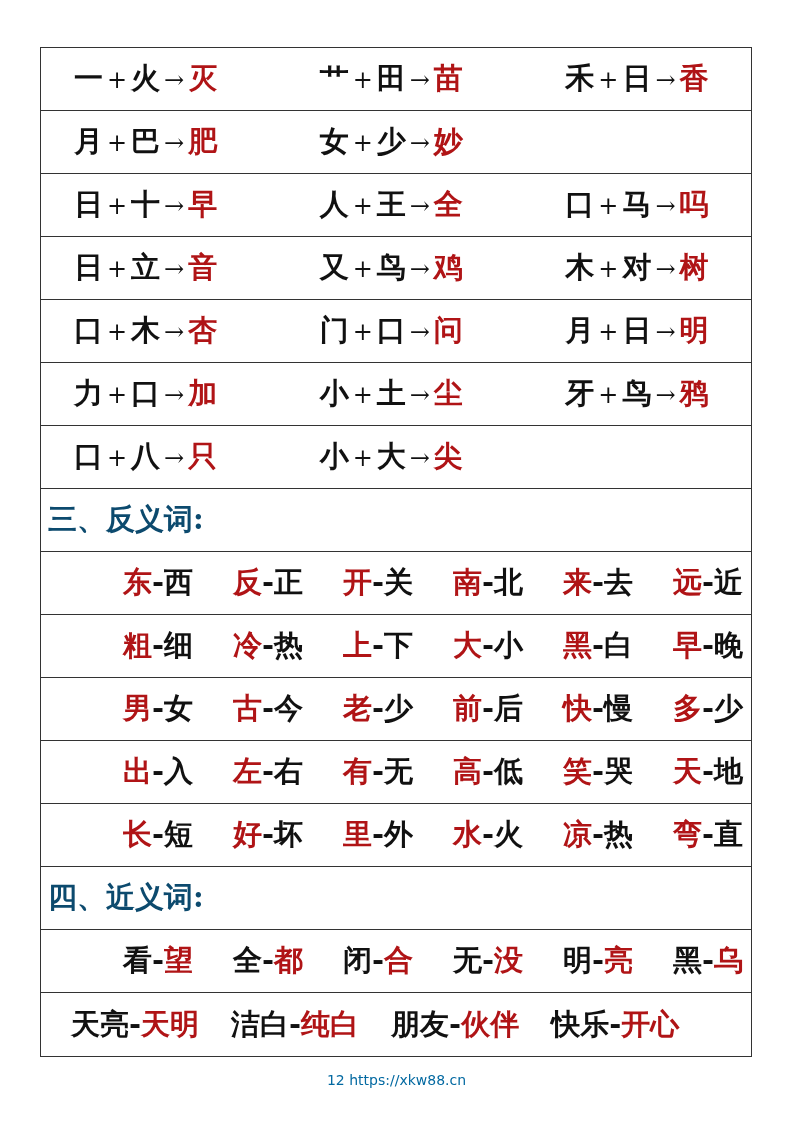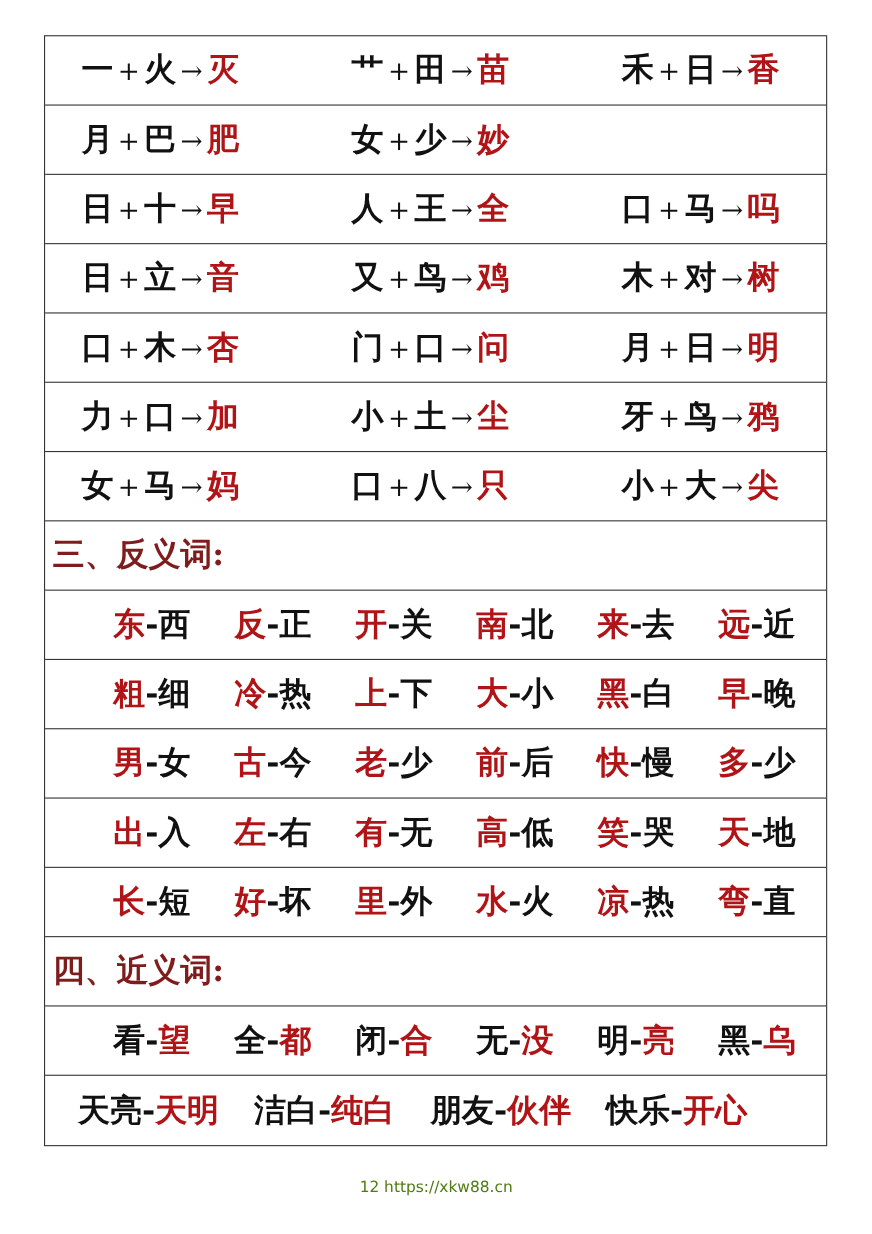--- a/index.html
+++ b/index.html
@@ -1,31 +1,31 @@
 <!DOCTYPE html>
 <html><head>
 <meta charset="utf-8">
 <style>
   html,body{margin:0;padding:0;background:#fff;}
   body{width:793px;height:1122px;position:relative;font-family:"DejaVu Serif",serif;}
-  .tbl{position:absolute;left:40px;top:32px;width:712px;border:1px solid #333;box-sizing:border-box;}
+  .tbl{position:absolute;left:40px;top:47px;width:712px;border:1px solid #333;box-sizing:border-box;}
   .row{height:63px;border-bottom:1px solid #333;display:flex;align-items:center;box-sizing:border-box;font-weight:bold;font-size:29px;color:#111;}
   .row:last-child{border-bottom:none;text-align:center;}
   .c3{width:33.33%;box-sizing:border-box;}
   .c3:nth-child(1){padding-left:33px;}
   .c3:nth-child(2){padding-left:42px;}
   .c3:nth-child(3){padding-left:51px;}
   .red{color:#b01416;}
   .op{font-weight:normal;font-size:24px;margin:0 4px;}
-  .hdr{color:#7f1d1d;font-size:29px;padding-left:7px;}
-  .c6{width:110px;text-align:center;}
+  .hdr{color:#0c4a6e;font-size:29px;padding-left:7px;}
+  .c6{width:110px;text-align:right;}
   .ant{padding-left:42px;}
   .syn{padding-left:42px;}
   .syn2{padding-left:30px;gap:32px;}
-  .footer{position:absolute;top:1072px;width:100%;text-align:center;font-family:"DejaVu Sans",sans-serif;font-size:14px;color:#4d7c0f;}
+  .footer{position:absolute;top:1072px;width:100%;text-align:center;font-family:"DejaVu Sans",sans-serif;font-size:14px;color:#0369a1;}
 </style>
 </head>
 <body>
 
 <div class="tbl" id="tbl">
     <div class="row ">
       <div class="c3"><span>一</span><span class="op">+</span><span>火</span><span class="op">→</span><span class="red">灭</span></div>
       <div class="c3"><span>艹</span><span class="op">+</span><span>田</span><span class="op">→</span><span class="red">苗</span></div>
       <div class="c3"><span>禾</span><span class="op">+</span><span>日</span><span class="op">→</span><span class="red">香</span></div>
     </div>
@@ -47,21 +47,20 @@
       <div class="c3"><span>口</span><span class="op">+</span><span>木</span><span class="op">→</span><span class="red">杏</span></div>
       <div class="c3"><span>门</span><span class="op">+</span><span>口</span><span class="op">→</span><span class="red">问</span></div>
       <div class="c3"><span>月</span><span class="op">+</span><span>日</span><span class="op">→</span><span class="red">明</span></div>
     </div>
     <div class="row ">
       <div class="c3"><span>力</span><span class="op">+</span><span>口</span><span class="op">→</span><span class="red">加</span></div>
       <div class="c3"><span>小</span><span class="op">+</span><span>土</span><span class="op">→</span><span class="red">尘</span></div>
       <div class="c3"><span>牙</span><span class="op">+</span><span>鸟</span><span class="op">→</span><span class="red">鸦</span></div>
     </div>
     <div class="row ">
-      <div class="c3"><span>女</span><span class="op">+</span><span>马</span><span class="op">→</span><span class="red">妈</span></div>
       <div class="c3"><span>口</span><span class="op">+</span><span>八</span><span class="op">→</span><span class="red">只</span></div>
       <div class="c3"><span>小</span><span class="op">+</span><span>大</span><span class="op">→</span><span class="red">尖</span></div>
     </div>
     <div class="row hdr">三、反义词:</div>
     <div class="row ant">
       <div class="c6"><span class="red">东</span><span>-</span><span>西</span></div>
       <div class="c6"><span class="red">反</span><span>-</span><span>正</span></div>
       <div class="c6"><span class="red">开</span><span>-</span><span>关</span></div>
       <div class="c6"><span class="red">南</span><span>-</span><span>北</span></div>
       <div class="c6"><span class="red">来</span><span>-</span><span>去</span></div>

